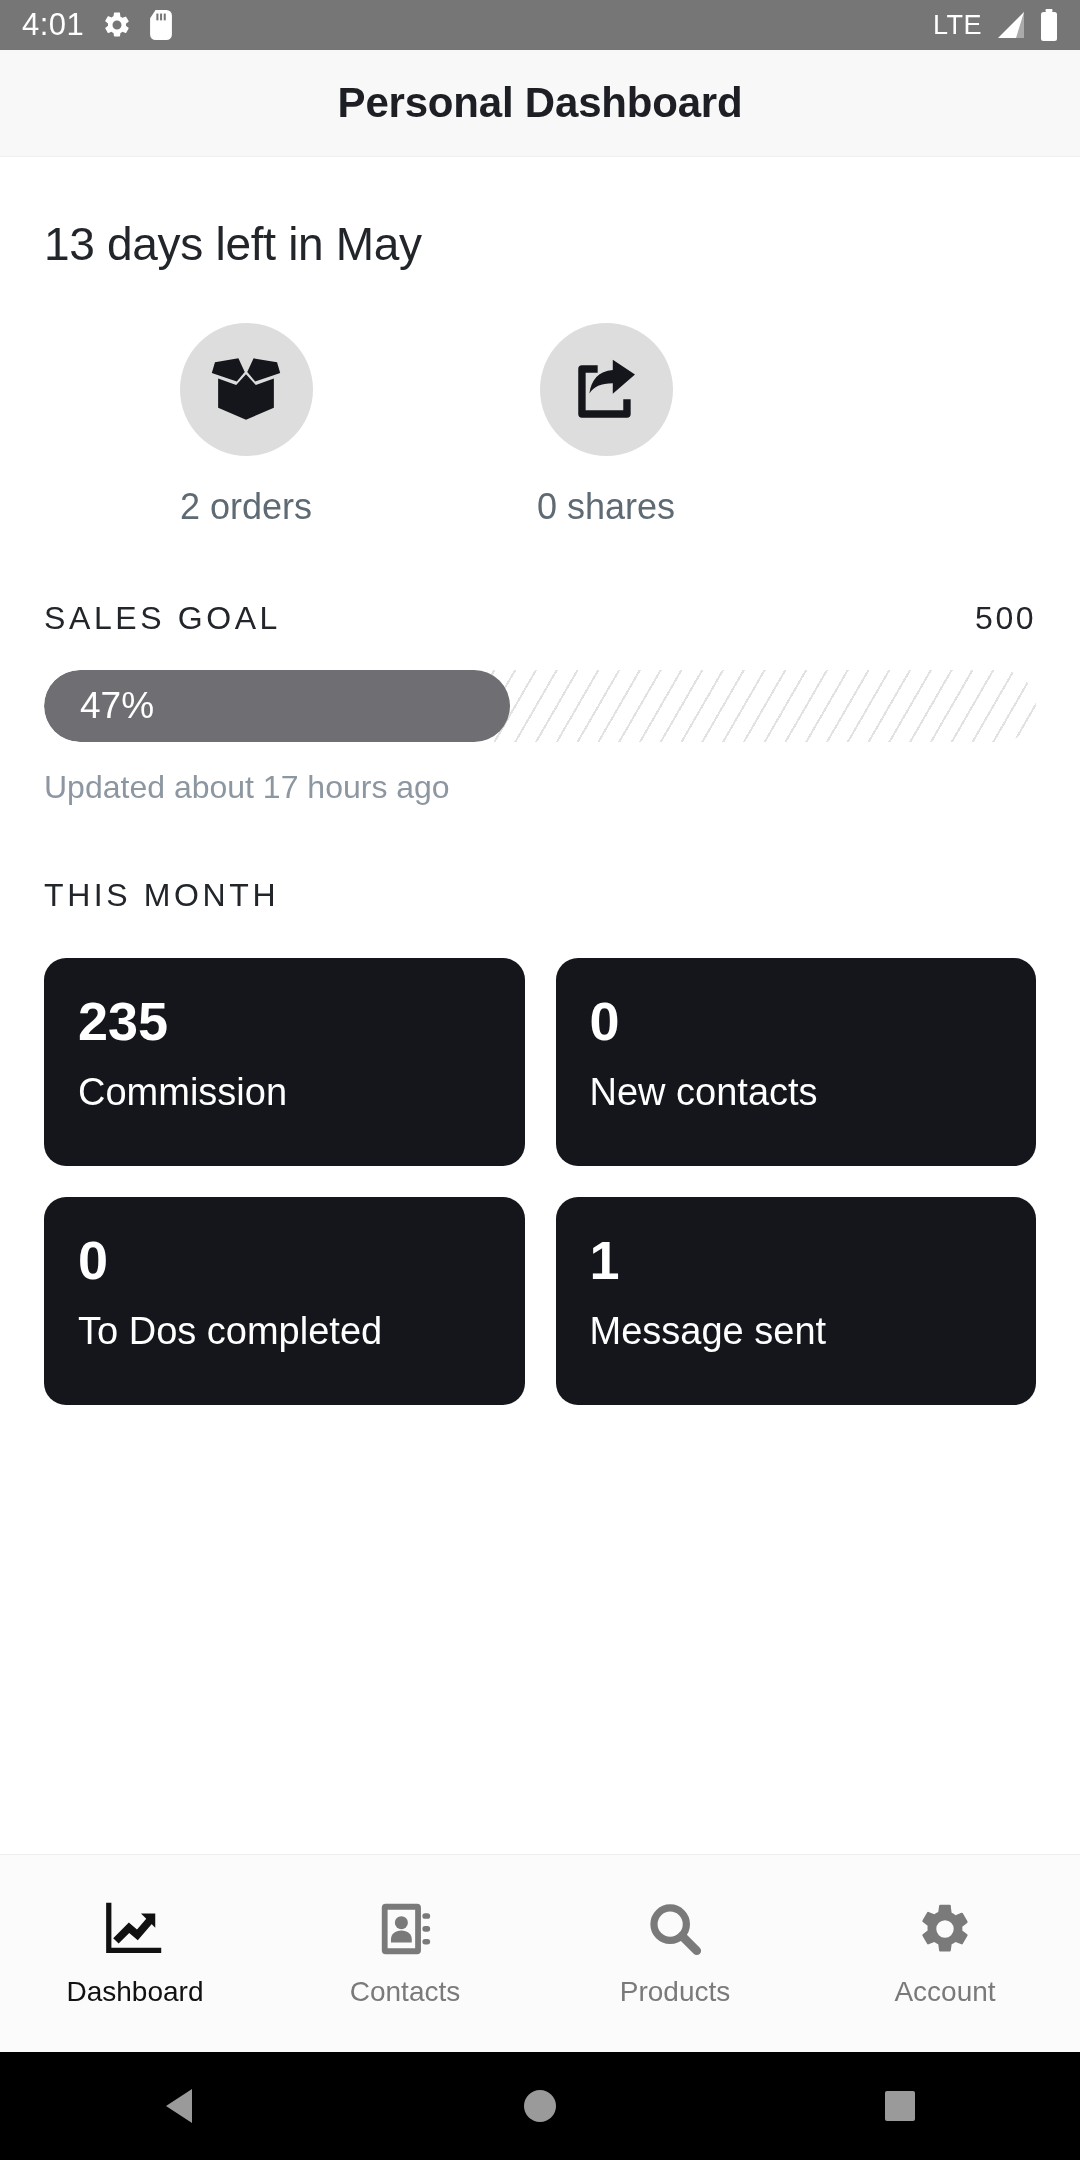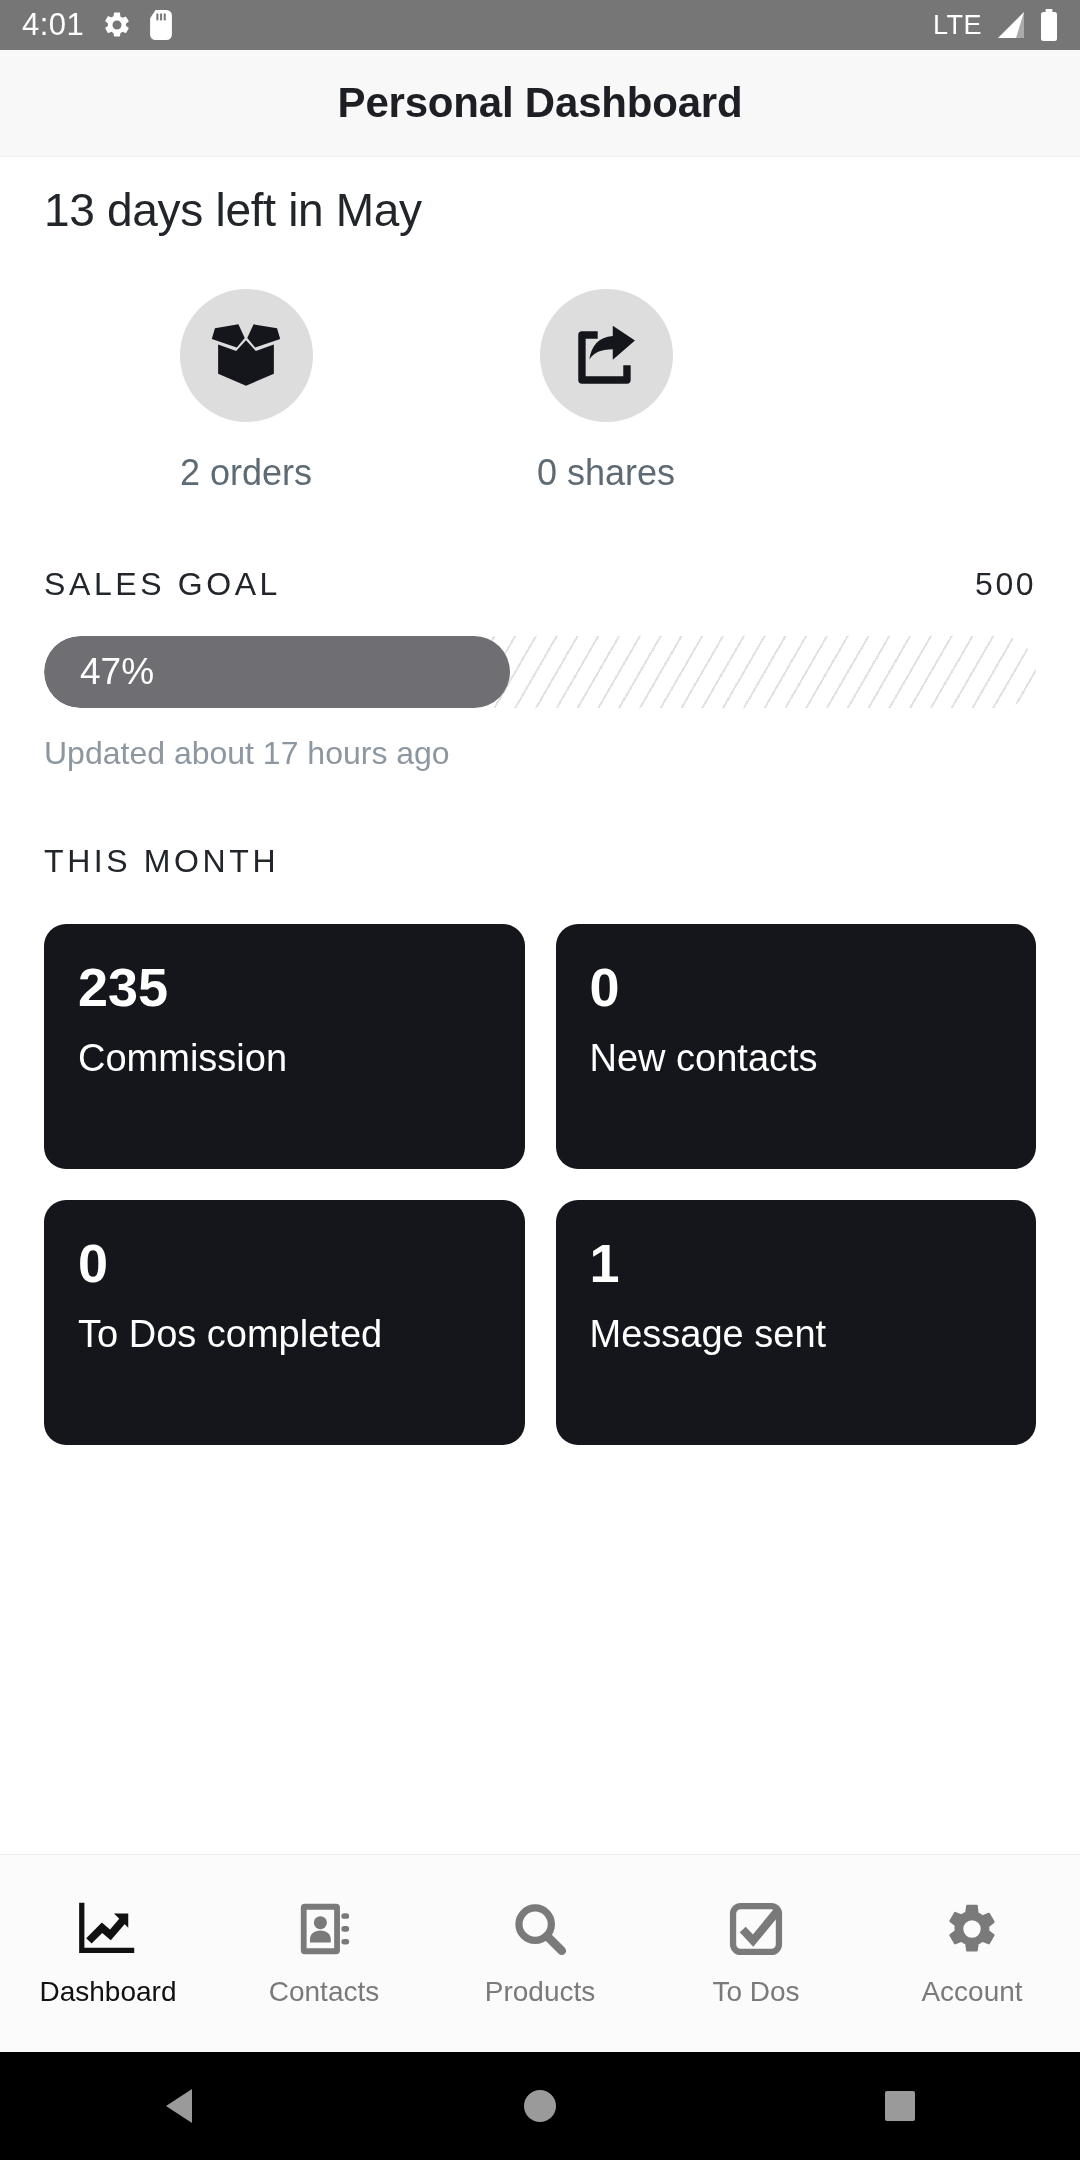--- a/index.html
+++ b/index.html
@@ -39,21 +39,21 @@
 
   
   .content{
     position:absolute; top:157px; left:0; right:0; bottom:306px;
     background:#ffffff;
     padding:0 44px;
     overflow:hidden;
   }
   .days-left{
     font-size:46px; color:#22262b; font-weight:400;
-    margin-top:26px; letter-spacing:-.3px;
+    margin-top:60px; letter-spacing:-.3px;
   }
 
   
   .circle-row{
     display:flex; margin-top:52px; padding-left:22px;
   }
   .circle-item{
     width:360px;
     display:flex; flex-direction:column; align-items:center;
   }
@@ -110,21 +110,21 @@
   }
   .card-grid{
     display:grid;
     grid-template-columns:1fr 1fr;
     gap:31px;
     margin-top:44px;
   }
   .stat-card{
     background:#14161b;
     border-radius:22px;
-    height:245px;
+    height:208px;
     padding:36px 34px 0 34px;
     display:flex; flex-direction:column;
   }
   .stat-number{
     color:#ffffff; font-size:54px; font-weight:700; line-height:1;
   }
   .stat-caption{
     color:#ffffff; font-size:38px; font-weight:400;
     margin-top:22px; line-height:1.2;
   }
@@ -290,29 +290,20 @@
   <div class="nav-item">
     <span>
       <svg class="icon-svg" width="58" height="58" viewBox="0 0 24 24" fill="none">
         <circle cx="10" cy="10" r="6.7" stroke="#7a7a7a" stroke-width="3"></circle>
         <path d="M14.9 14.9 L21 21" stroke="#7a7a7a" stroke-width="3.6" stroke-linecap="round"></path>
       </svg>
     </span>
     <span class="nav-label">Products</span>
   </div>
 
-  <div class="nav-item">
-    <span>
-      <svg class="icon-svg" width="58" height="58" viewBox="0 0 24 24" fill="none">
-        <rect x="2.5" y="2.5" width="19" height="19" rx="3.2" stroke="#7a7a7a" stroke-width="2.6"></rect>
-        <path d="M6.5 12.2 L10.8 16.8 L21 4.4" stroke="#7a7a7a" stroke-width="3.4" fill="none" stroke-linecap="butt" stroke-linejoin="miter"></path>
-      </svg>
-    </span>
-    <span class="nav-label">To Dos</span>
-  </div>
 
   <div class="nav-item">
     <span>
       <svg class="icon-svg" width="58" height="58" viewBox="0 0 24 24" fill="#7a7a7a">
         <path d="M19.14 12.94a7.07 7.07 0 000-1.88l2.03-1.58a.5.5 0 00.12-.64l-1.92-3.32a.5.5 0 00-.61-.22l-2.39.96a7.03 7.03 0 00-1.62-.94l-.36-2.54A.5.5 0 0013.9 2h-3.84a.5.5 0 00-.49.42l-.36 2.54c-.59.24-1.13.56-1.62.94l-2.39-.96a.5.5 0 00-.61.22L2.67 8.48a.5.5 0 00.12.64l2.03 1.58a7.07 7.07 0 000 1.88l-2.03 1.58a.5.5 0 00-.12.64l1.92 3.32c.12.21.37.3.61.22l2.39-.96c.49.38 1.03.7 1.62.94l.36 2.54c.04.24.25.42.49.42h3.84c.24 0 .45-.18.49-.42l.36-2.54c.59-.24 1.13-.56 1.62-.94l2.39.96c.24.08.49-.01.61-.22l1.92-3.32a.5.5 0 00-.12-.64l-2.03-1.58zM12 15.6A3.6 3.6 0 1112 8.4a3.6 3.6 0 010 7.2z"></path>
       </svg>
     </span>
     <span class="nav-label">Account</span>
   </div>
 </div>

